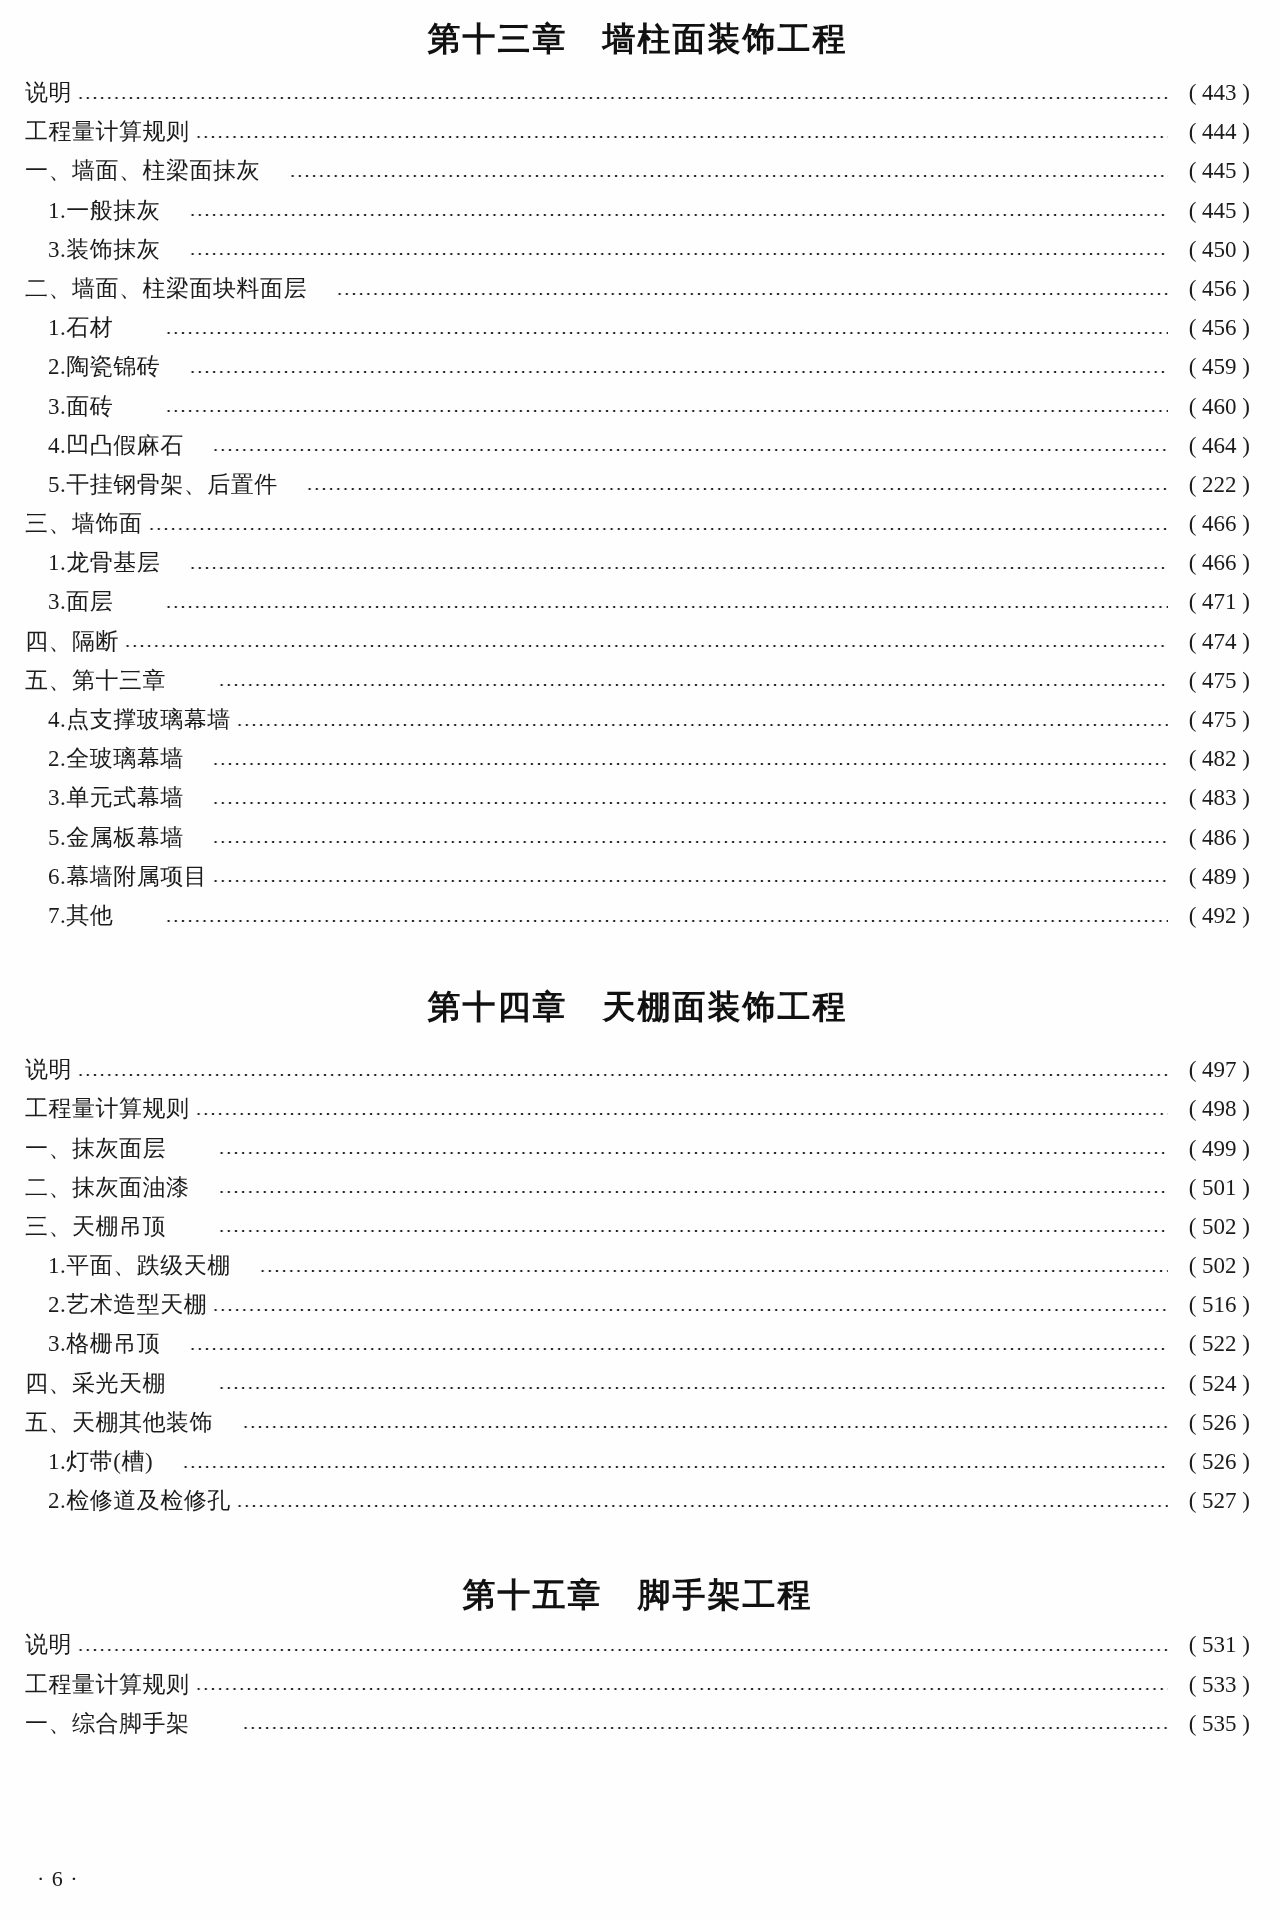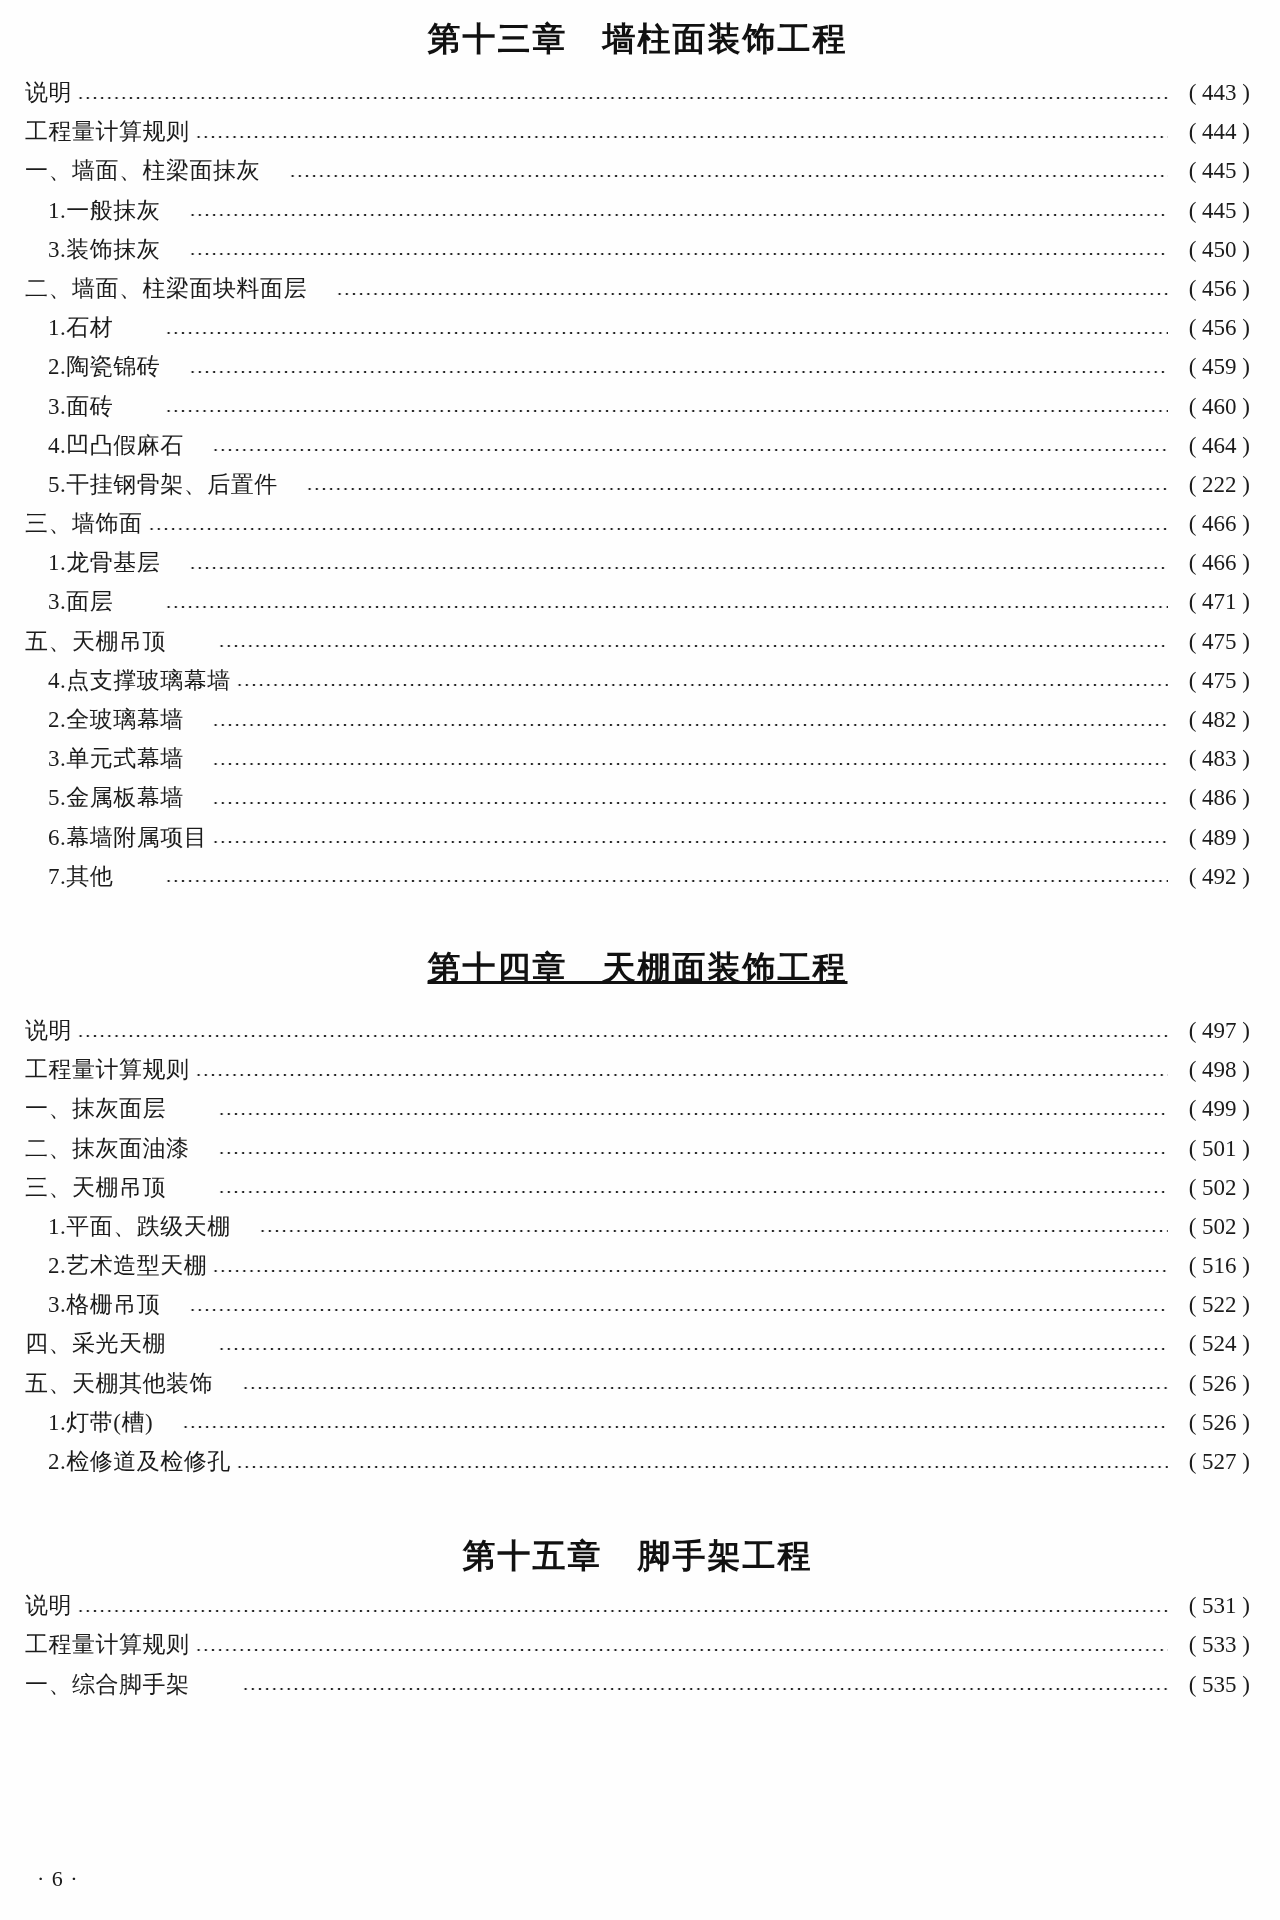--- a/index.html
+++ b/index.html
@@ -19,21 +19,21 @@
     font-family: "Liberation Sans", "DejaVu Sans", sans-serif;
     font-weight: 700;
     font-size: 33px;
     line-height: 46px;
     letter-spacing: 2px;
     text-align: center;
     color: #111;
     margin: 0 0 11px 0;
   }
   .chapter:nth-of-type(1) .chapter-title { margin-top: 16px; }
-  .chapter:nth-of-type(2) .chapter-title { margin-top: 49px; margin-bottom: 20px; text-decoration: underline; }
+  .chapter:nth-of-type(2) .chapter-title { margin-top: 49px; margin-bottom: 20px; }
   .chapter:nth-of-type(3) .chapter-title { margin-top: 52px; margin-bottom: 7px; }
   .entries { list-style: none; margin: 0; padding: 0; }
   .entry {
     display: flex;
     height: 39.2px;
     font-size: 23px;
     line-height: 39.2px;
   }
   .entry.indented { padding-left: 23px; }
   .label { flex: none; white-space: pre; letter-spacing: 0.5px; }
@@ -133,21 +133,26 @@
             <span class="label">1.龙骨基层　</span>
             <span class="dots"></span>
             <span class="pagenum">( 466 )</span>
           </li>
           <li class="entry indented">
             <span class="label">3.面层　　</span>
             <span class="dots"></span>
             <span class="pagenum">( 471 )</span>
           </li>
           <li class="entry">
-            <span class="label">五、天棚吊顶　　</span>
+            <span class="label">四、隔断</span>
+            <span class="dots"></span>
+            <span class="pagenum">( 474 )</span>
+          </li>
+          <li class="entry">
+            <span class="label">五、第十三章　　</span>
             <span class="dots"></span>
             <span class="pagenum">( 475 )</span>
           </li>
           <li class="entry indented">
             <span class="label">4.点支撑玻璃幕墙</span>
             <span class="dots"></span>
             <span class="pagenum">( 475 )</span>
           </li>
           <li class="entry indented">
             <span class="label">2.全玻璃幕墙　</span>

